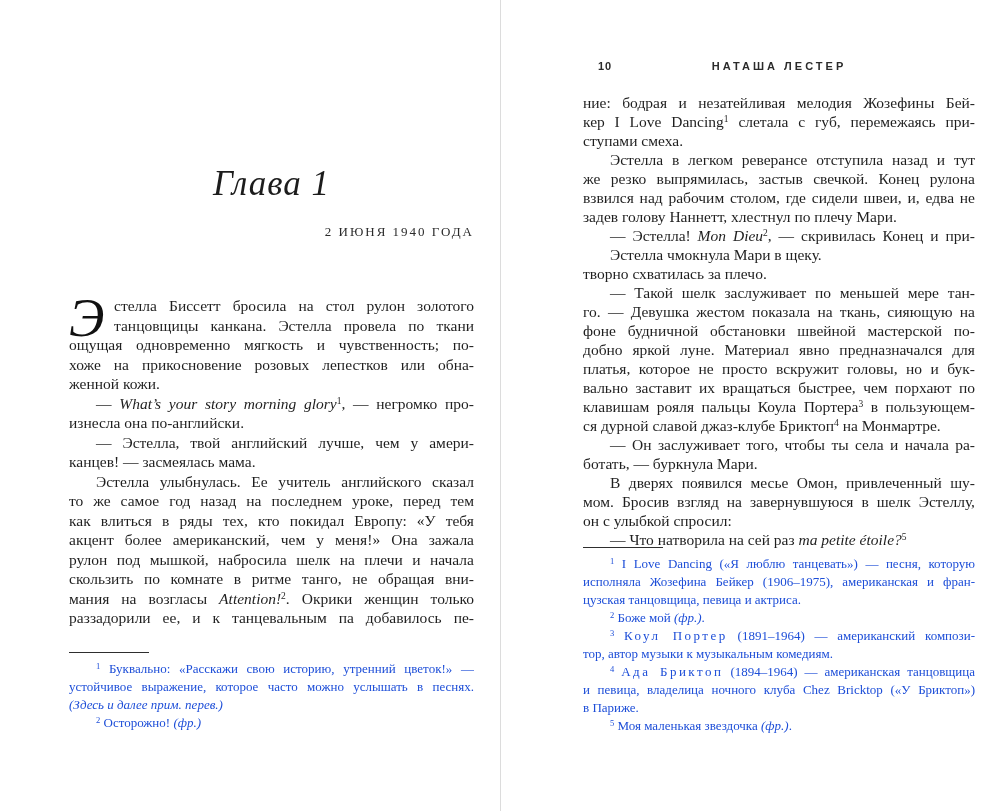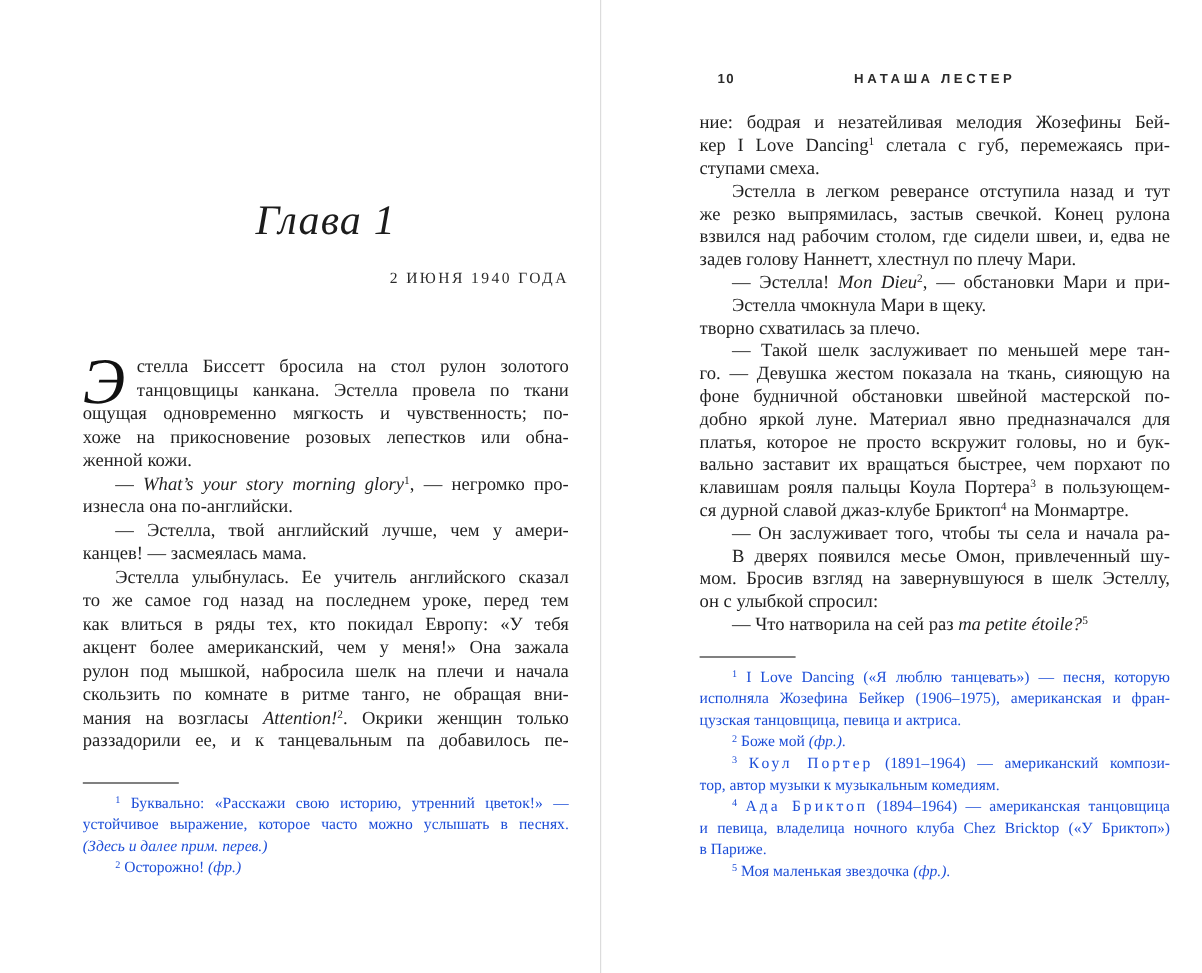--- a/index.html
+++ b/index.html
@@ -117,32 +117,33 @@
   </div>
 
   <div class="body-block" id="right-body">
       <div class="line"><span>ние: бодрая и незатейливая мелодия Жозефины Бей-</span></div>
       <div class="line"><span>кер I Love Dancing</span><span class="sup">1</span><span> слетала с губ, перемежаясь при-</span></div>
       <div class="line end"><span>ступами смеха.</span></div>
       <div class="line ind"><span>Эстелла в легком реверансе отступила назад и тут</span></div>
       <div class="line"><span>же резко выпрямилась, застыв свечкой. Конец рулона</span></div>
       <div class="line"><span>взвился над рабочим столом, где сидели швеи, и, едва не</span></div>
       <div class="line end"><span>задев голову Наннетт, хлестнул по плечу Мари.</span></div>
-      <div class="line ind"><span>— Эстелла! </span><span class="it">Mon Dieu</span><span class="sup">2</span><span>, — обстановки Мари и при-</span></div>
+      <div class="line ind"><span>— Эстелла! </span><span class="it">Mon Dieu</span><span class="sup">2</span><span>, — скривилась Конец и при-</span></div>
       <div class="line end ind"><span>Эстелла чмокнула Мари в щеку.</span></div>
       <div class="line end"><span>творно схватилась за плечо.</span></div>
       <div class="line ind"><span>— Такой шелк заслуживает по меньшей мере тан-</span></div>
       <div class="line"><span>го. — Девушка жестом показала на ткань, сияющую на</span></div>
       <div class="line"><span>фоне будничной обстановки швейной мастерской по-</span></div>
       <div class="line"><span>добно яркой луне. Материал явно предназначался для</span></div>
       <div class="line"><span>платья, которое не просто вскружит головы, но и бук-</span></div>
       <div class="line"><span>вально заставит их вращаться быстрее, чем порхают по</span></div>
       <div class="line"><span>клавишам рояля пальцы Коула Портера</span><span class="sup">3</span><span> в пользующем-</span></div>
       <div class="line end"><span>ся дурной славой джаз-клубе Бриктоп</span><span class="sup">4</span><span> на Монмартре.</span></div>
       <div class="line ind"><span>— Он заслуживает того, чтобы ты села и начала ра-</span></div>
+      <div class="line end"><span>ботать, — буркнула Мари.</span></div>
       <div class="line ind"><span>В дверях появился месье Омон, привлеченный шу-</span></div>
       <div class="line"><span>мом. Бросив взгляд на завернувшуюся в шелк Эстеллу,</span></div>
       <div class="line end"><span>он с улыбкой спросил:</span></div>
       <div class="line end ind"><span>— Что натворила на сей раз </span><span class="it">ma petite étoile?</span><span class="sup">5</span></div>
     </div>
 
   <div class="footnotes">
     <div class="fn-rule"></div>
     <div id="right-footnotes">
         <div class="line ind"><span class="sup">1</span><span> I Love Dancing («Я люблю танцевать») — песня, которую</span></div>

